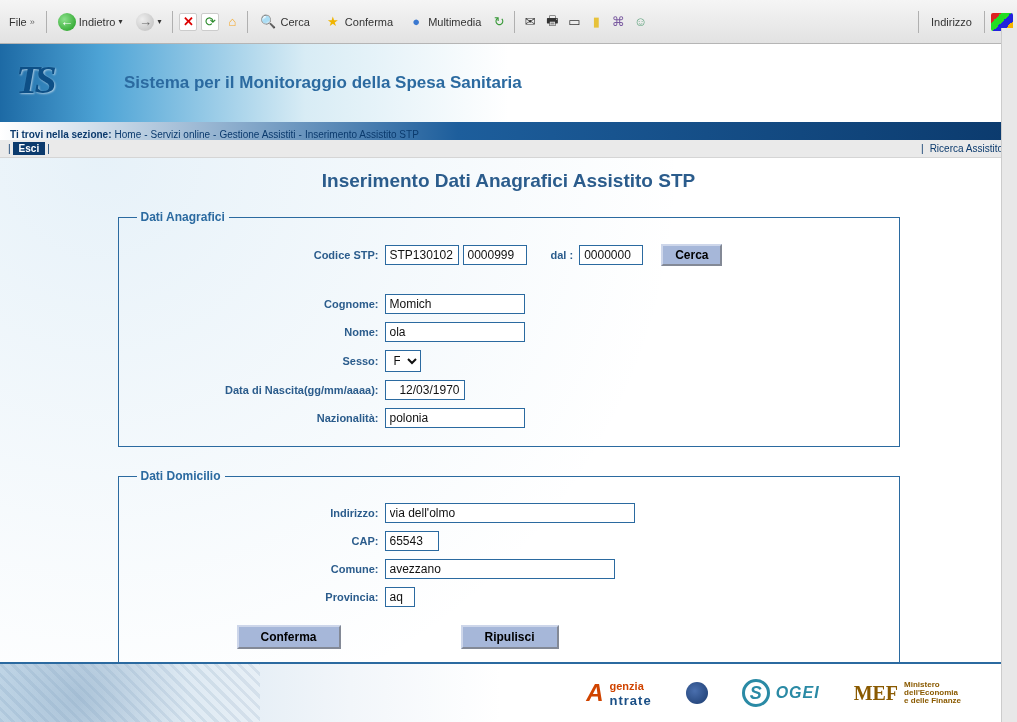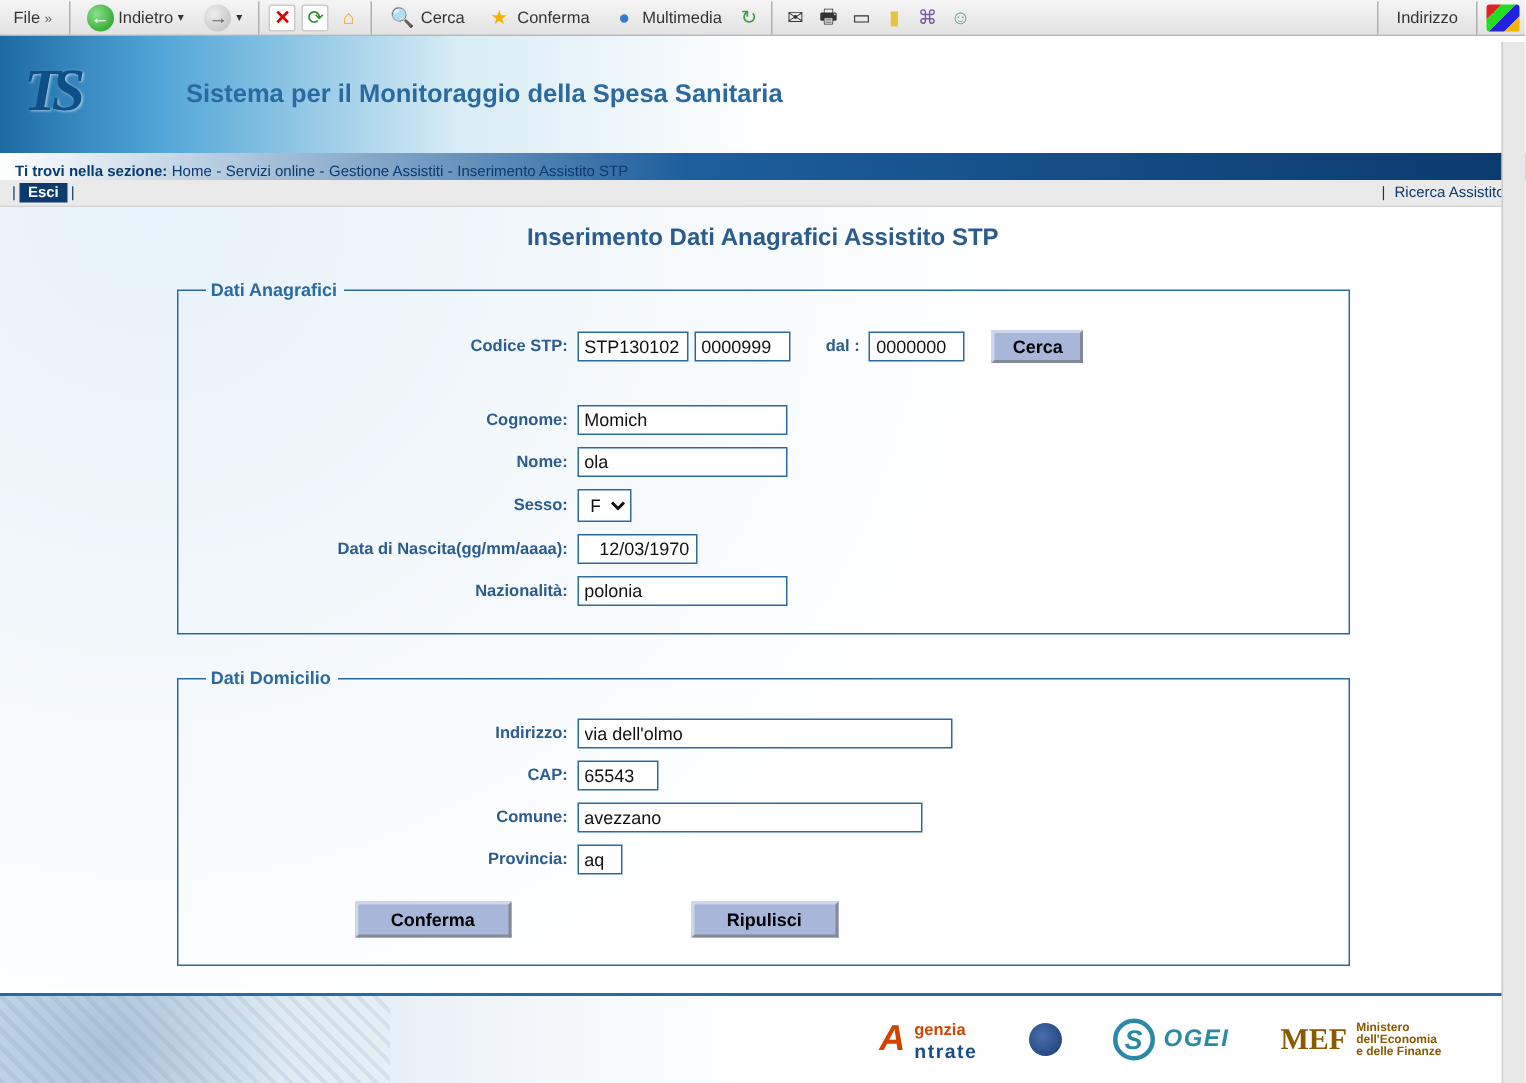--- a/index.html
+++ b/index.html
@@ -7,21 +7,21 @@
     font-family: Verdana, Arial, sans-serif;
     font-size: 11px;
     background: #fff;
     width: 1017px;
     height: 722px;
     overflow: hidden;
     position: relative;
   }
   
   .toolbar {
-    height: 24px;
+    height: 44px;
     background: linear-gradient(#f5f5f5, #e2e2e2);
     border-bottom: 1px solid #b5b5b5;
     display: flex;
     align-items: center;
     padding: 0 4px;
     gap: 4px;
     font-size: 11px;
     color: #333;
     justify-content: flex-end;
   }
@@ -141,21 +141,21 @@
   .content {
     padding: 12px 8px 8px 8px;
     position: relative;
     height: 520px;
     background:
       radial-gradient(circle at 10% 0%, rgba(120,180,220,.18) 0%, rgba(255,255,255,0) 55%),
       #fff;
   }
   .page-title {
     text-align: center;
-    font-size: 16px;
+    font-size: 19px;
     font-weight: bold;
     color: #2b5c8c;
     margin-bottom: 18px;
   }
   fieldset {
     border: 1px solid #2b6aa0;
     margin: 0 auto 22px auto;
     width: 782px;
     padding: 20px 18px 18px 18px;
   }

